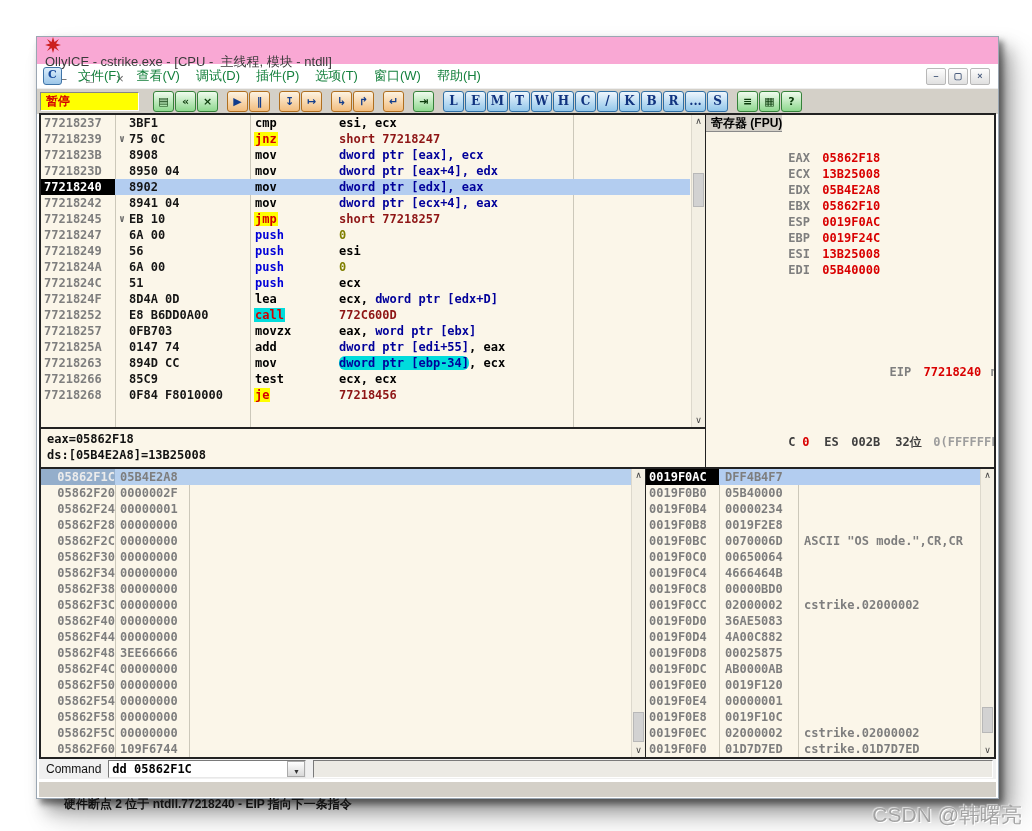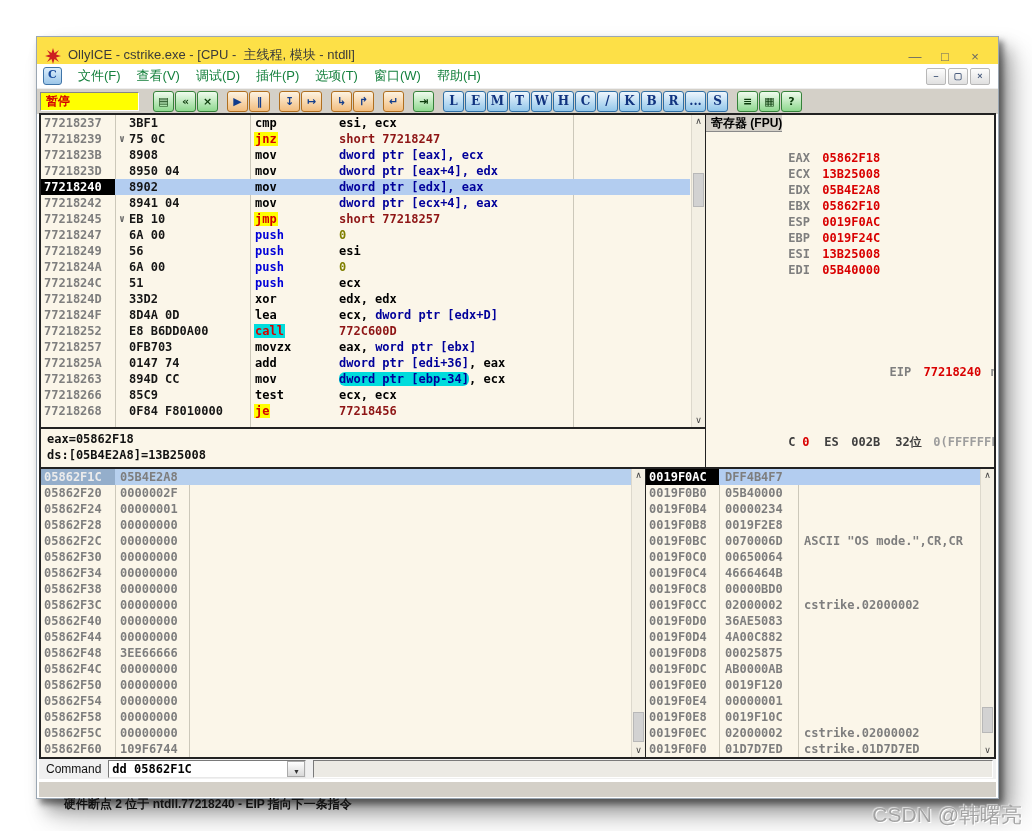--- a/index.html
+++ b/index.html
@@ -12,21 +12,21 @@
     --dred:#8e1515;
     --red:#d90000;
     --olive:#7f7f00;
     --selblue:#b3cdf0;
   }
   *{margin:0;padding:0;box-sizing:content-box;}
   body{width:1032px;height:831px;background:#fff;overflow:hidden;position:relative;font-family:var(--sans);}
   .window{position:absolute;left:36px;top:36px;width:961px;height:761px;background:#fff;border:1px solid #9aa6b2;
     box-shadow:4px 5px 6px rgba(0,0,0,.45),10px 12px 16px rgba(0,0,0,.32),18px 20px 30px rgba(0,0,0,.16);}
   
-  .titlebar{height:27px;display:flex;align-items:flex-end;padding:0 8px;background:#fde047;}
+  .titlebar{height:27px;display:flex;align-items:flex-start;padding:0 8px;background:#f9a8d4;flex-direction:column;}
   .app-icon{width:16px;height:16px;margin-right:7px;}
   .title-text{font:13px var(--sans);color:#3a3a3a;white-space:pre;flex:1;}
   .win-controls{display:flex;}
   .win-ctl{width:30px;text-align:center;font:13px var(--sans);color:#666;background:none;border:none;cursor:default;}
   
   .menubar{height:24px;display:flex;align-items:center;padding:0 6px;background:#fff;}
   .menu-icon{width:17px;height:16px;background:linear-gradient(#dceefb,#9cc6e8);border:1px solid #3f74a8;border-radius:3px;
     color:#14489c;font:bold 11px/14px var(--serif);text-align:center;margin-right:8px;}
   .menu-items{display:flex;}
   .menu-item{padding:0 8px;font:13px var(--sans);color:#15803d;}
@@ -86,21 +86,21 @@
   .sn{display:inline-block;width:27px;color:#3f3f3f;}
   .sv{display:inline-block;width:44px;color:#3f3f3f;}
   .sb2{display:inline-block;width:38px;color:#3f3f3f;}
   .sd{color:#9d9d9d;}
   .gap6{height:6px;}
   
   .bottom-section{display:flex;height:288px;}
   .dump-pane{width:604px;position:relative;overflow:hidden;}
   .dump-body{position:absolute;left:0;top:0;width:591px;bottom:0;}
   .mem-row{height:16px;font:bold 12px/16px var(--mono);white-space:pre;}
-  .mem-a{display:inline-block;width:71px;padding-left:3px;color:var(--gray);}
+  .mem-a{display:inline-block;width:71px;padding-left:3px;color:var(--gray);text-align:right;}
   .mem-v{display:inline-block;width:69px;padding-left:5px;color:var(--gray);}
   .mem-row.sel{background:linear-gradient(to right,transparent 74px,#b7d0ee 74px);}
   .mem-row.sel .mem-a{background:#94aecb;color:#ececec;}
   .stack-pane{flex:1;position:relative;overflow:hidden;}
   .stack-body{position:absolute;left:0;top:0;right:13px;bottom:0;}
   .stk-row{height:16px;font:bold 12px/16px var(--mono);white-space:pre;}
   .stk-a{display:inline-block;width:70px;padding-left:3px;color:var(--gray);}
   .stk-v{display:inline-block;width:73px;padding-left:6px;color:var(--gray);}
   .stk-c{color:var(--gray);padding-left:6px;}
   .stk-row.sel{background:linear-gradient(to right,transparent 73px,var(--selblue) 73px);}
@@ -223,25 +223,24 @@
                 <div class="dis-row"><span class="dis-addr">77218239</span><span class="dis-gutter arr"></span><span class="dis-bytes">75 0C</span><span class="dis-instr"><span class="mn"><span class="mnt j">jnz</span></span><span class="op-r">short 77218247</span></span></div>
                 <div class="dis-row"><span class="dis-addr">7721823B</span><span class="dis-gutter"></span><span class="dis-bytes">8908</span><span class="dis-instr"><span class="mn"><span class="mnt k">mov</span></span><span class="op-m">dword ptr [eax], ecx</span></span></div>
                 <div class="dis-row"><span class="dis-addr">7721823D</span><span class="dis-gutter"></span><span class="dis-bytes">8950 04</span><span class="dis-instr"><span class="mn"><span class="mnt k">mov</span></span><span class="op-m">dword ptr [eax+4], edx</span></span></div>
                 <div class="dis-row sel"><span class="dis-addr">77218240</span><span class="dis-gutter"></span><span class="dis-bytes">8902</span><span class="dis-instr"><span class="mn"><span class="mnt k">mov</span></span><span class="op-m">dword ptr [edx], eax</span></span></div>
                 <div class="dis-row"><span class="dis-addr">77218242</span><span class="dis-gutter"></span><span class="dis-bytes">8941 04</span><span class="dis-instr"><span class="mn"><span class="mnt k">mov</span></span><span class="op-m">dword ptr [ecx+4], eax</span></span></div>
                 <div class="dis-row"><span class="dis-addr">77218245</span><span class="dis-gutter arr"></span><span class="dis-bytes">EB 10</span><span class="dis-instr"><span class="mn"><span class="mnt j">jmp</span></span><span class="op-r">short 77218257</span></span></div>
                 <div class="dis-row"><span class="dis-addr">77218247</span><span class="dis-gutter"></span><span class="dis-bytes">6A 00</span><span class="dis-instr"><span class="mn"><span class="mnt p">push</span></span><span class="op-o">0</span></span></div>
                 <div class="dis-row"><span class="dis-addr">77218249</span><span class="dis-gutter"></span><span class="dis-bytes">56</span><span class="dis-instr"><span class="mn"><span class="mnt p">push</span></span><span class="op-k">esi</span></span></div>
                 <div class="dis-row"><span class="dis-addr">7721824A</span><span class="dis-gutter"></span><span class="dis-bytes">6A 00</span><span class="dis-instr"><span class="mn"><span class="mnt p">push</span></span><span class="op-o">0</span></span></div>
                 <div class="dis-row"><span class="dis-addr">7721824C</span><span class="dis-gutter"></span><span class="dis-bytes">51</span><span class="dis-instr"><span class="mn"><span class="mnt p">push</span></span><span class="op-k">ecx</span></span></div>
-                <div class="dis-row"><span class="dis-addr">7721824D</span><span class="dis-gutter"></span><span class="dis-bytes">33D2</span><span class="dis-instr"><span class="mn"><span class="mnt k">xor</span></span><span class="op-k">edx, edx</span></span></div>
                 <div class="dis-row"><span class="dis-addr">7721824F</span><span class="dis-gutter"></span><span class="dis-bytes">8D4A 0D</span><span class="dis-instr"><span class="mn"><span class="mnt k">lea</span></span><span class="op-k">ecx, </span><span class="op-m">dword ptr [edx+D]</span></span></div>
                 <div class="dis-row"><span class="dis-addr">77218252</span><span class="dis-gutter"></span><span class="dis-bytes">E8 B6DD0A00</span><span class="dis-instr"><span class="mn"><span class="mnt c">call</span></span><span class="op-r">772C600D</span></span></div>
                 <div class="dis-row"><span class="dis-addr">77218257</span><span class="dis-gutter"></span><span class="dis-bytes">0FB703</span><span class="dis-instr"><span class="mn"><span class="mnt k">movzx</span></span><span class="op-k">eax, </span><span class="op-m">word ptr [ebx]</span></span></div>
-                <div class="dis-row"><span class="dis-addr">7721825A</span><span class="dis-gutter"></span><span class="dis-bytes">0147 74</span><span class="dis-instr"><span class="mn"><span class="mnt k">add</span></span><span class="op-m">dword ptr [edi+36]</span><span class="op-k">, eax</span></span></div>
+                <div class="dis-row"><span class="dis-addr">7721825A</span><span class="dis-gutter"></span><span class="dis-bytes">0147 74</span><span class="dis-instr"><span class="mn"><span class="mnt k">add</span></span><span class="op-m">dword ptr [edi+55]</span><span class="op-k">, eax</span></span></div>
                 <div class="dis-row"><span class="dis-addr">77218263</span><span class="dis-gutter"></span><span class="dis-bytes">894D CC</span><span class="dis-instr"><span class="mn"><span class="mnt k">mov</span></span><span class="op-h">dword ptr [ebp-34]</span><span class="op-k">, ecx</span></span></div>
                 <div class="dis-row"><span class="dis-addr">77218266</span><span class="dis-gutter"></span><span class="dis-bytes">85C9</span><span class="dis-instr"><span class="mn"><span class="mnt k">test</span></span><span class="op-k">ecx, ecx</span></span></div>
                 <div class="dis-row"><span class="dis-addr">77218268</span><span class="dis-gutter"></span><span class="dis-bytes">0F84 F8010000</span><span class="dis-instr"><span class="mn"><span class="mnt j">je</span></span><span class="op-r">77218456</span></span></div>
               </div>
             <div class="sb">
               <div class="sb-up"></div>
               <div class="sb-thumb" style="top:58px;height:32px"></div>
               <div class="sb-down"></div>
             </div>
           </div>

